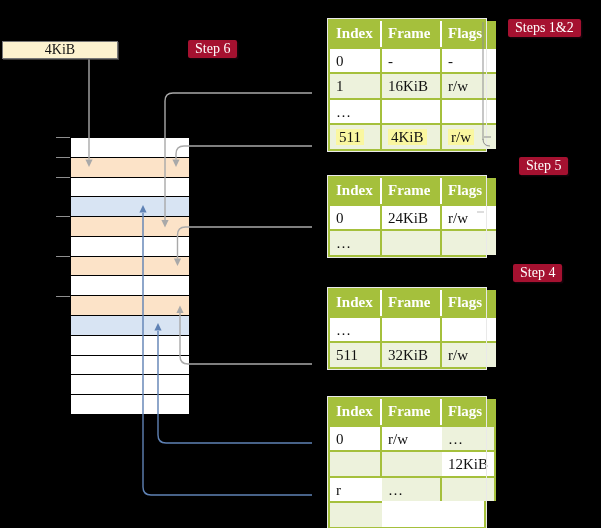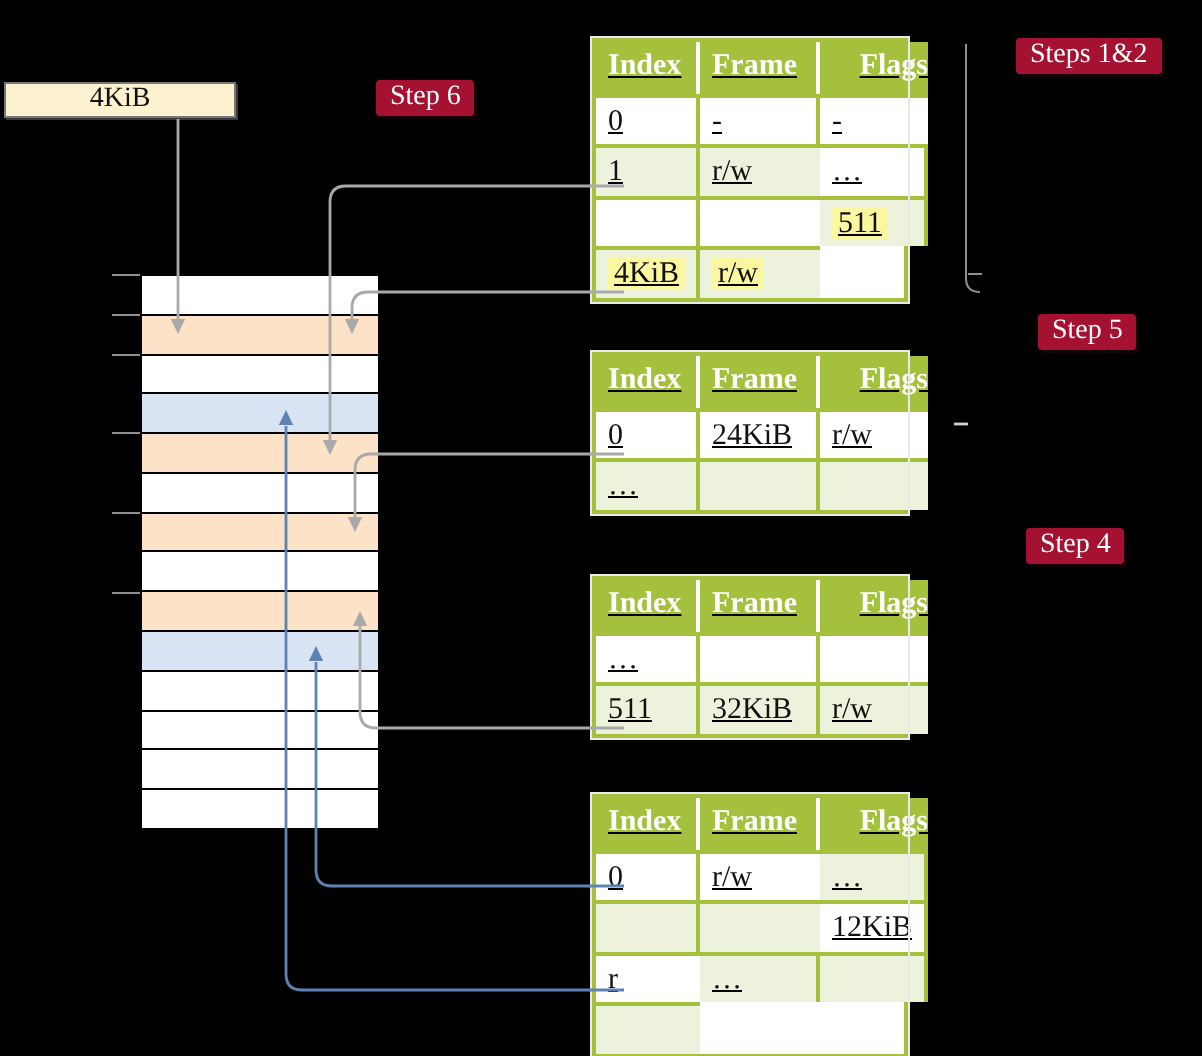--- a/index.html
+++ b/index.html
@@ -18,27 +18,27 @@
   #badge-step0{left:188px;top:40px}
   #badge-steps12{left:508px;top:19px}
   #badge-step3{left:519px;top:157px}
   #badge-step4{left:513px;top:264px}
   .memory{position:absolute;left:70px;top:137px;width:120px;height:278px;box-sizing:border-box;
     border:1px solid #000;display:flex;flex-direction:column;}
   .mem-row{flex:1;}
   .mem-row + .mem-row{border-top:1px solid #000;}
   .mem-white{background:#fff}.mem-orange{background:var(--mem-orange)}.mem-blue{background:var(--mem-blue)}
   .tick{position:absolute;left:56px;width:14px;height:1px;background:#8f8f8f;}
-  .ptable{position:absolute;left:296px;width:158px;box-sizing:border-box;display:grid;
+  .ptable{position:absolute;left:328px;width:158px;box-sizing:border-box;display:grid;
     grid-template-columns:52px 60px 54px;grid-auto-rows:25.6px;
-    border:2px solid var(--table-green);outline:1px solid #e9e9e9;background:#fff;text-decoration:underline;}
+    border:2px solid var(--table-green);outline:1px solid #e9e9e9;background:#fff;}
   .t1{top:19px}.t2{top:176px}.t3{top:288px}.t4{top:397px}
   .th{background:var(--table-green);color:#fff;font-weight:bold;font-size:15px;line-height:24px;
     padding-left:6px;border-right:2px solid #fff;overflow:hidden;}
-  .th.last{border-right:none;text-align:right;}
+  .th.last{border-right:none;}
   .td{font-size:15px;line-height:24px;padding-left:6px;color:#111;background:#fff;
     border-top:2px solid var(--table-green);border-right:2px solid var(--table-green);overflow:hidden;}
   .td.last{border-right:none;}
   .td.sh{background:var(--row-shade);}
   .hl{background:var(--highlight-yellow);padding:0 3px;}
   svg.overlay{position:absolute;left:0;top:0;pointer-events:none;}
   .g-line{stroke:var(--arrow-gray);stroke-width:1.4;fill:none;}
   .b-line{stroke:var(--arrow-blue);stroke-width:1.4;fill:none;}
   .g-head{fill:var(--arrow-gray);}
   .b-head{fill:var(--arrow-blue);}
@@ -87,20 +87,21 @@
   <div class="ptable t1">
     <div class="th">Index</div>
     <div class="th">Frame</div>
     <div class="th last">Flags</div>
 
     <div class="td">0</div>
     <div class="td">-</div>
     <div class="td last">-</div>
 
     <div class="td sh">1</div>
+    <div class="td sh">16KiB</div>
     <div class="td sh last">r/w</div>
 
     <div class="td">…</div>
     <div class="td"></div>
     <div class="td last"></div>
 
     <div class="td sh"><span class="hl">511</span></div>
     <div class="td sh"><span class="hl">4KiB</span></div>
     <div class="td sh last"><span class="hl">r/w</span></div>
   </div>

